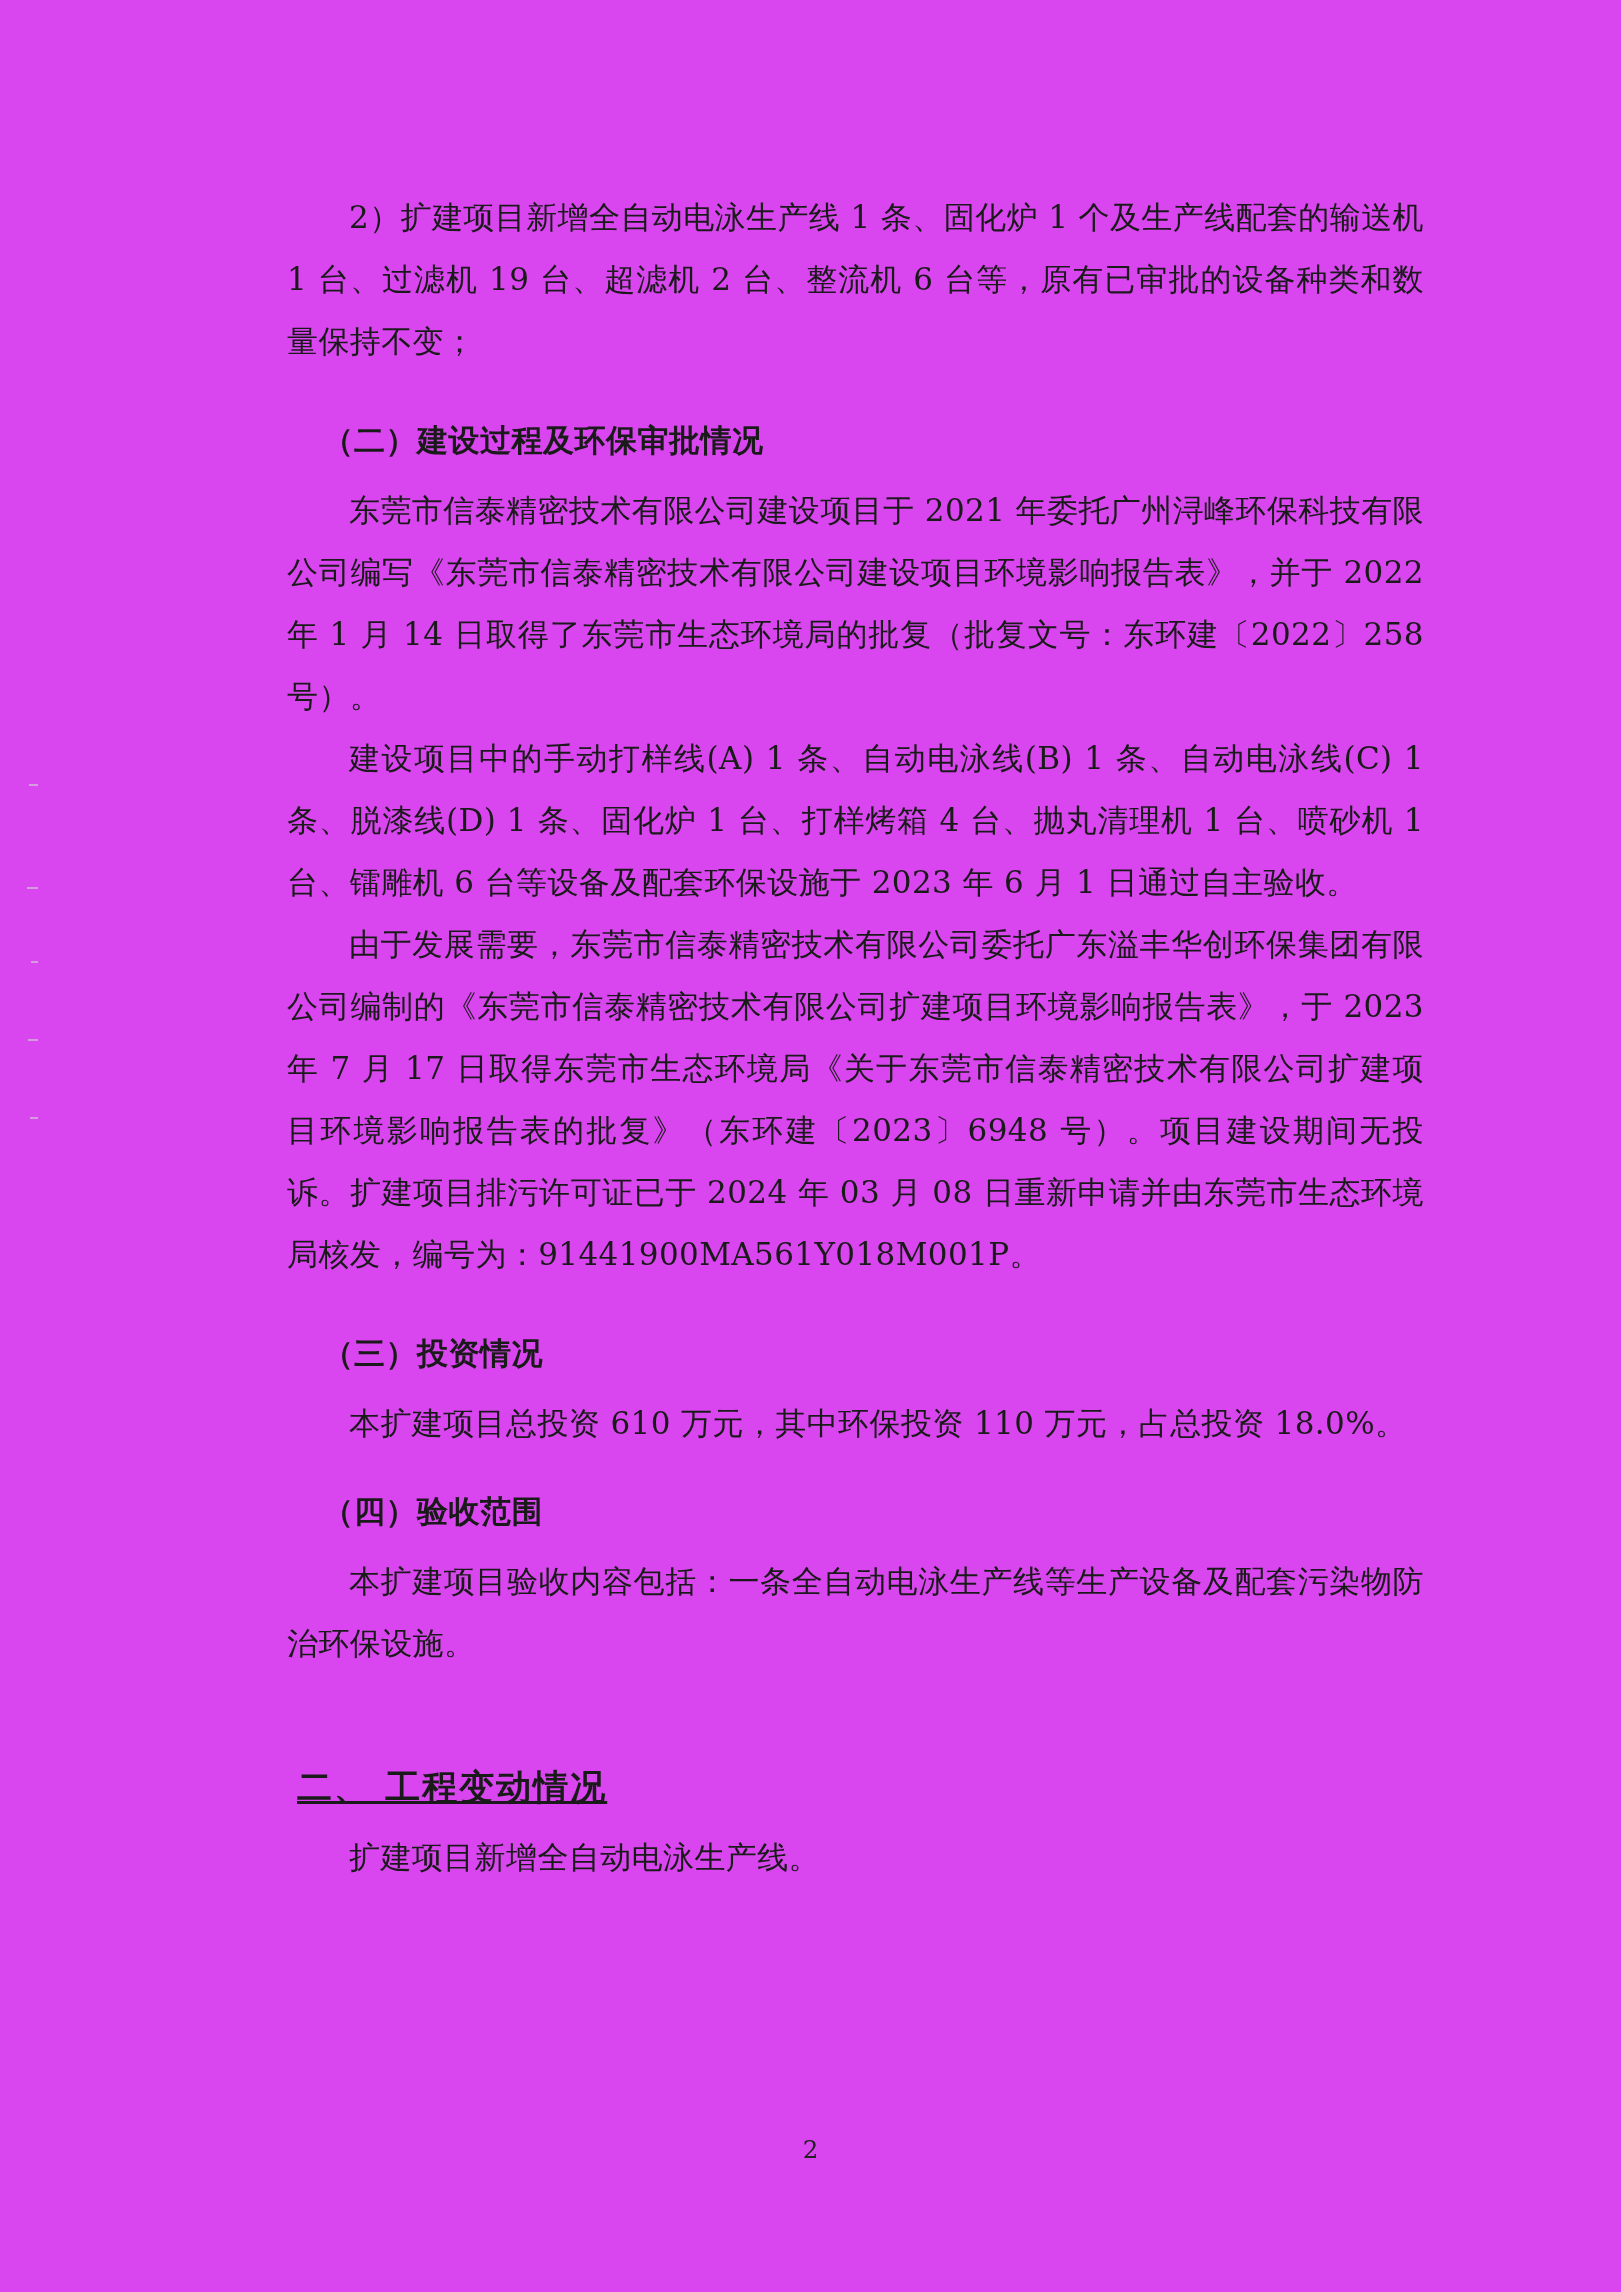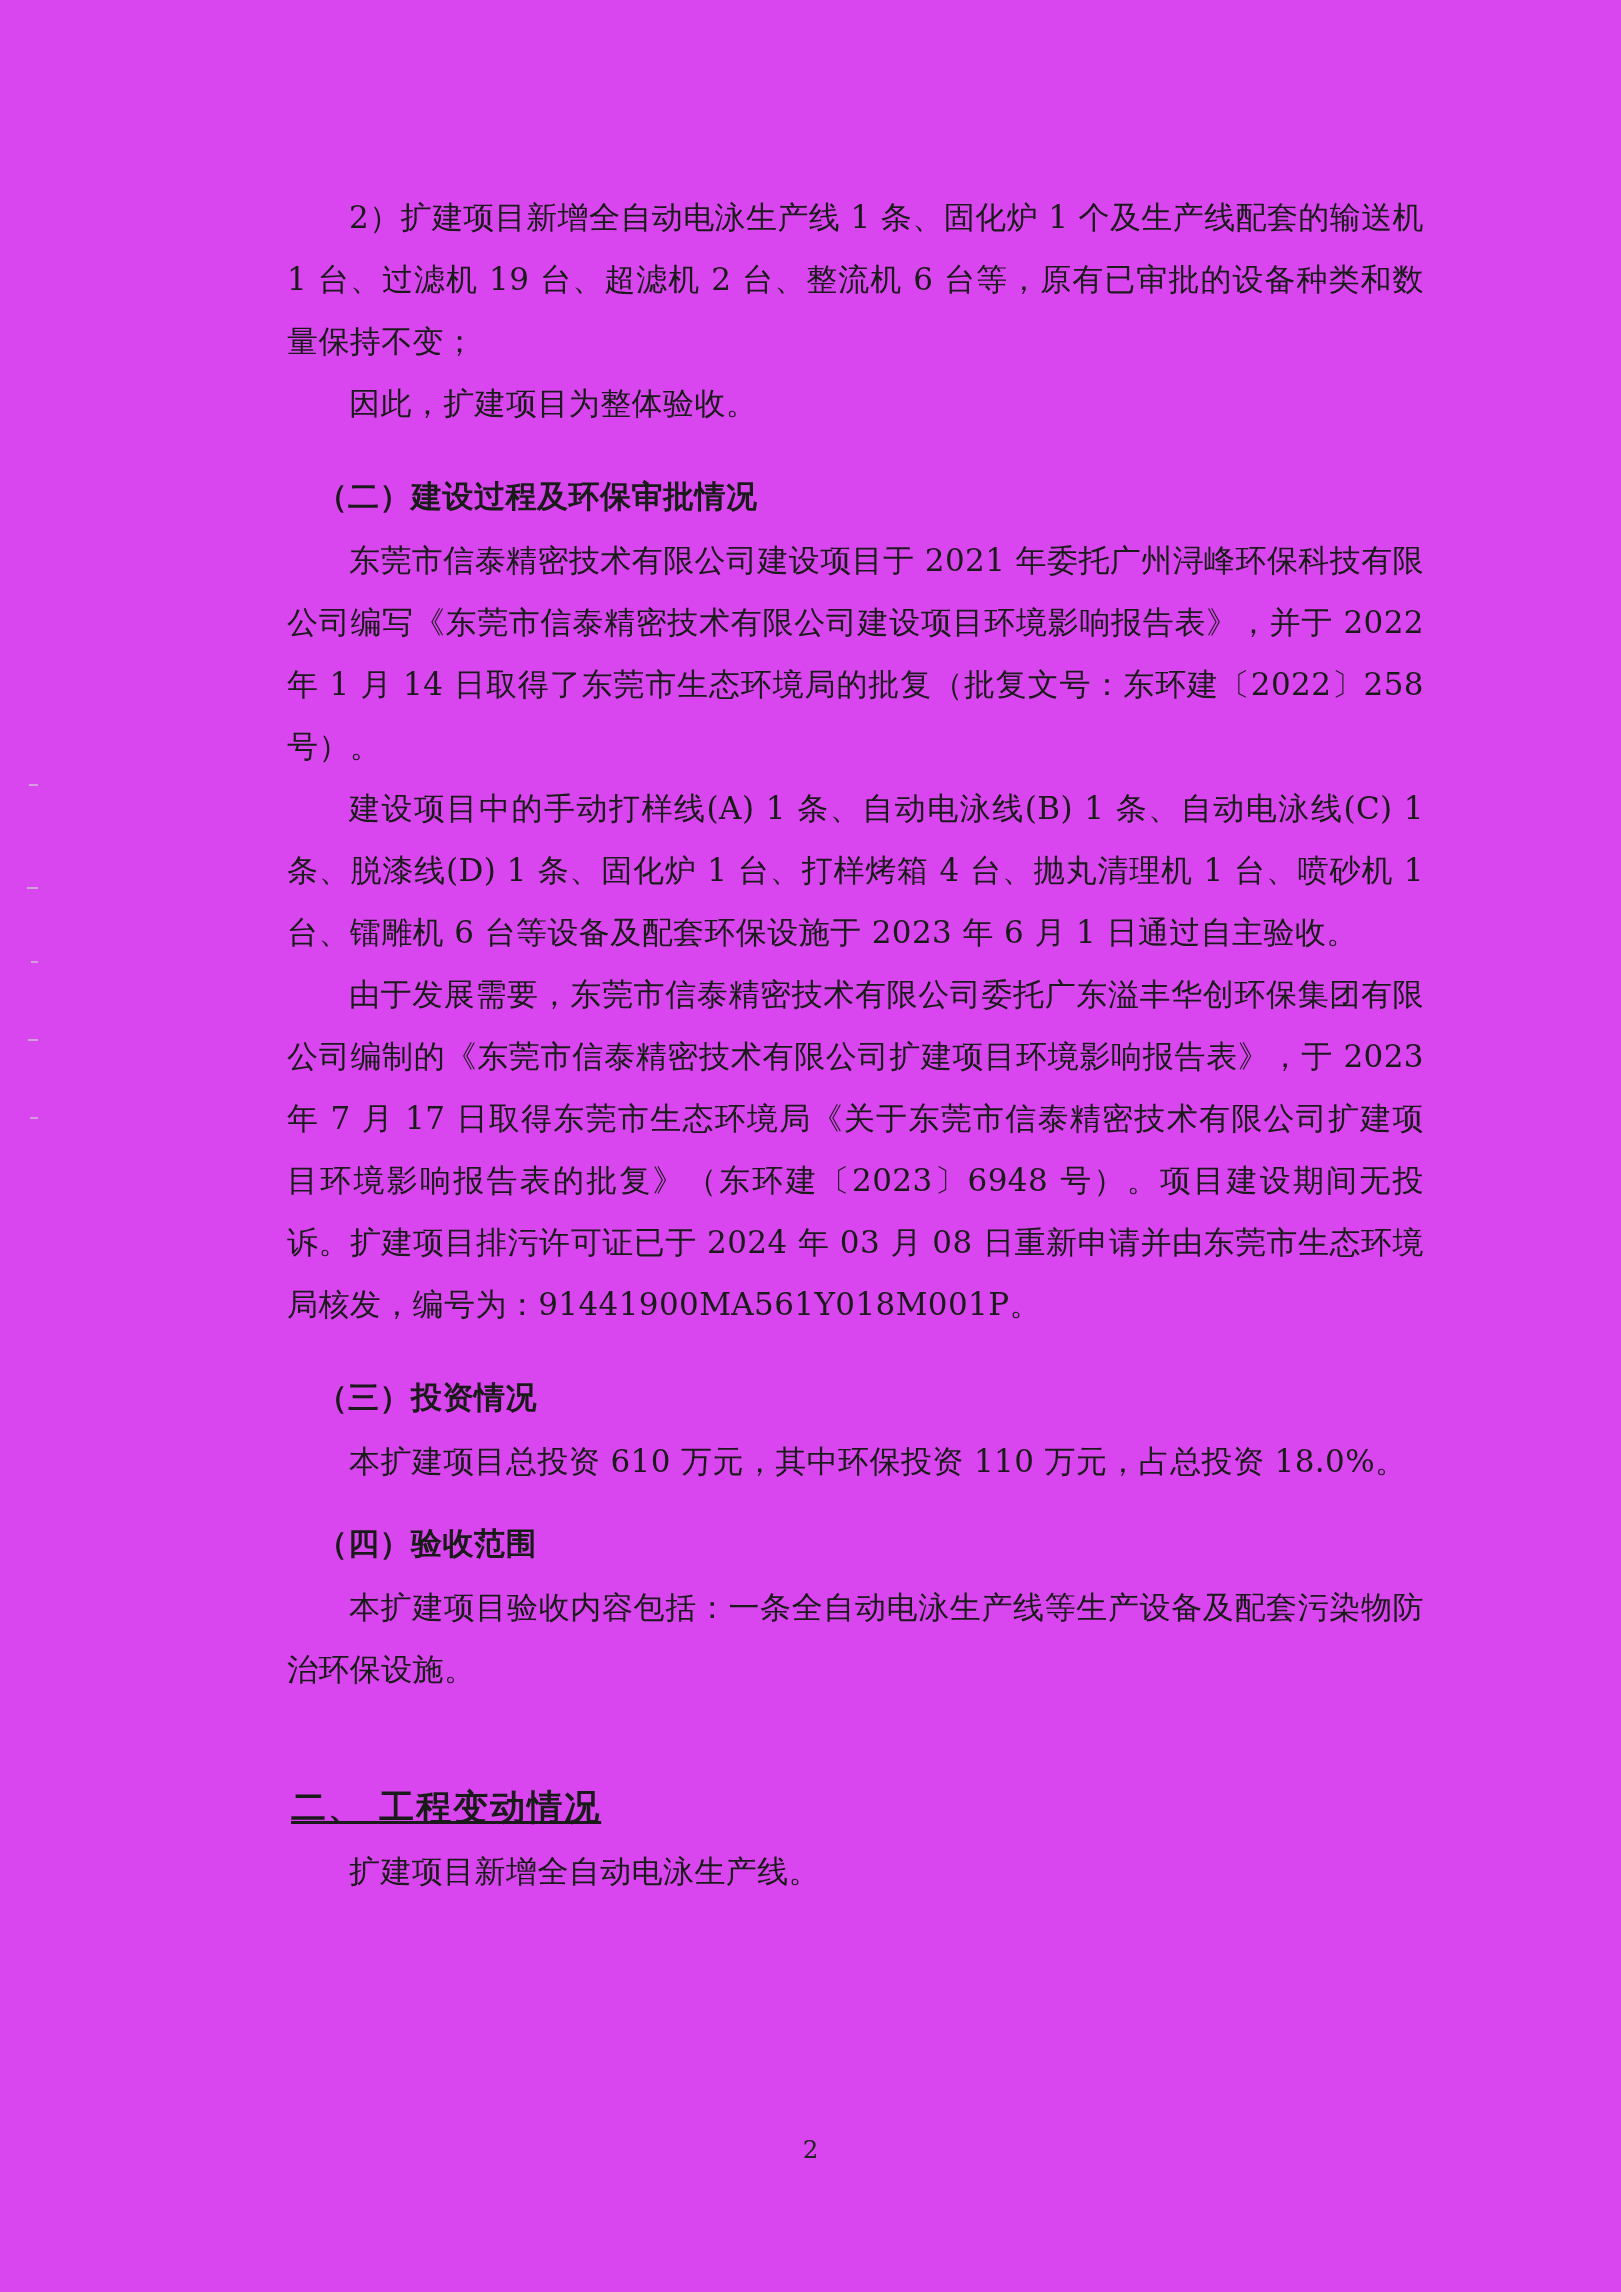--- a/index.html
+++ b/index.html
@@ -32,21 +32,21 @@
     letter-spacing: 0.4px;
     margin: 0;
   }
   .indent {
     text-indent: 62px;
   }
   .heading {
     font-size: 31px;
     line-height: 62px;
     font-weight: bold;
-    margin: 2px;
+    margin: 8px;
     letter-spacing: 0.5px;
   }
   .h-sub {
     text-indent: 0;
     padding-left: 27.4px;
   }
   .h-main {
     font-size: 35px;
     line-height: 63px;
     letter-spacing: 2px;
@@ -92,21 +92,20 @@
   <div class="scan-mark m2"></div>
   <div class="scan-mark m3"></div>
   <div class="scan-mark m4"></div>
   <div class="scan-mark m5"></div>
 
   <div class="content">
 
     <p class="para indent">2）扩建项目新增全自动电泳生产线 1 条、固化炉 1 个及生产线配套的输送机 1 台、过滤机 19 台、超滤机 2 台、整流机 6 台等，原有已审批的设备种类和数量保持不变；</p>
 
 
-    <p class="para indent">因此，扩建项目为整体验收。</p>
 
     <div class="gap-md"></div>
 
     <p class="heading h-sub">（二）建设过程及环保审批情况</p>
 
     <p class="para indent">东莞市信泰精密技术有限公司建设项目于 2021 年委托广州浔峰环保科技有限公司编写《东莞市信泰精密技术有限公司建设项目环境影响报告表》，并于 2022 年 1 月 14 日取得了东莞市生态环境局的批复（批复文号：东环建〔2022〕258 号）。</p>
 
     <p class="para indent">建设项目中的手动打样线(A) 1 条、自动电泳线(B) 1 条、自动电泳线(C) 1 条、脱漆线(D) 1 条、固化炉 1 台、打样烤箱 4 台、抛丸清理机 1 台、喷砂机 1 台、镭雕机 6 台等设备及配套环保设施于 2023 年 6 月 1 日通过自主验收。</p>
 
     <p class="para indent">由于发展需要，东莞市信泰精密技术有限公司委托广东溢丰华创环保集团有限公司编制的《东莞市信泰精密技术有限公司扩建项目环境影响报告表》，于 2023 年 7 月 17 日取得东莞市生态环境局《关于东莞市信泰精密技术有限公司扩建项目环境影响报告表的批复》（东环建〔2023〕6948 号）。项目建设期间无投诉。扩建项目排污许可证已于 2024 年 03 月 08 日重新申请并由东莞市生态环境局核发，编号为：91441900MA561Y018M001P。</p>

